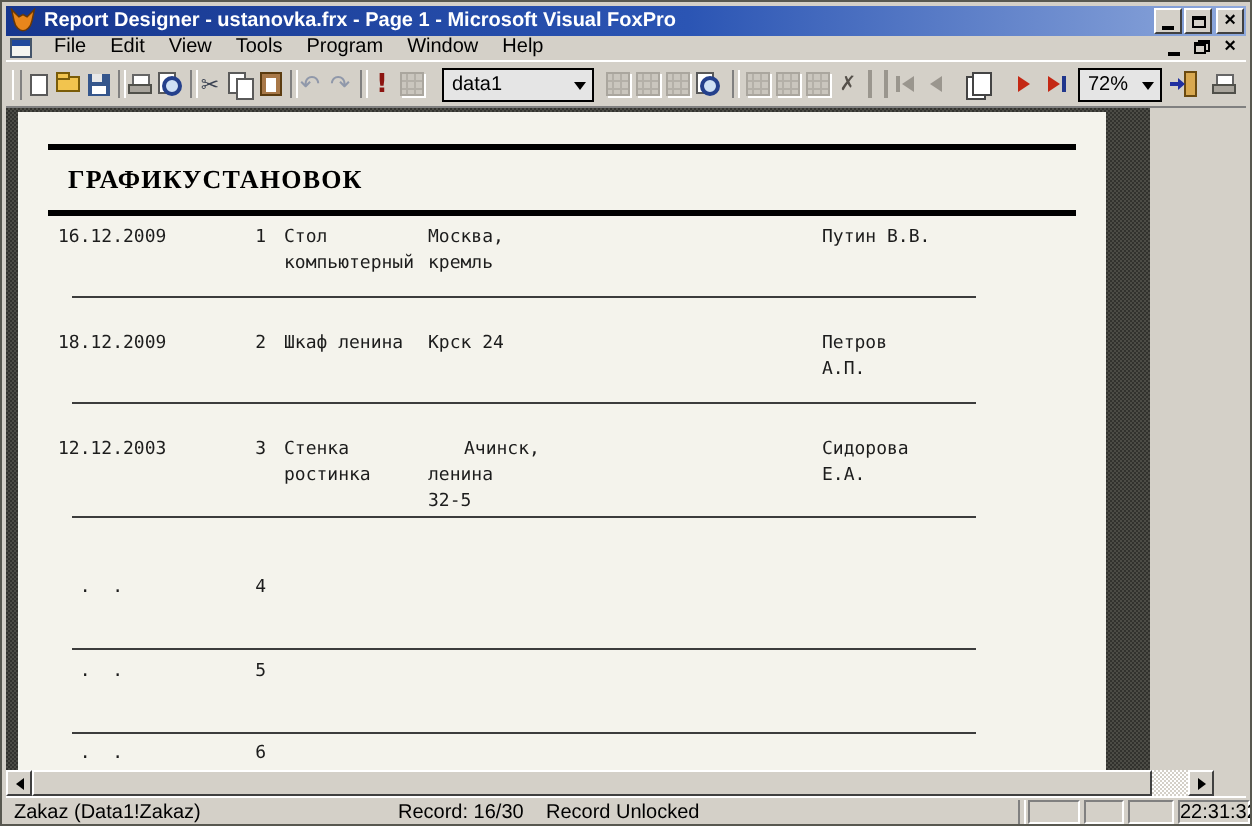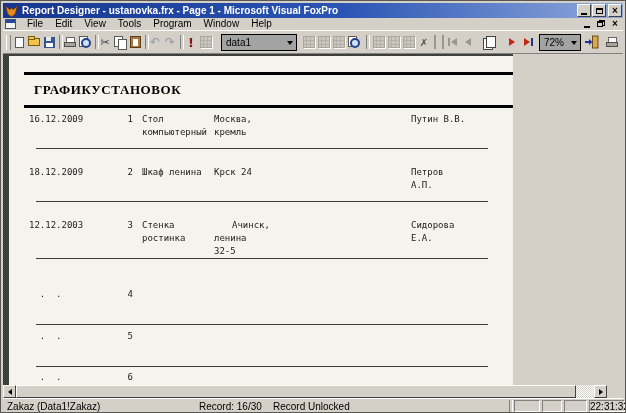--- a/index.html
+++ b/index.html
@@ -32,21 +32,21 @@
   .g-restore::before{content:"";position:absolute;right:0;top:0;width:4px;height:3px;border:1px solid #000;border-top-width:2px;}
   .g-restore::after{content:"";position:absolute;left:0;bottom:0;width:4px;height:3px;border:1px solid #000;border-top-width:2px;background:#d4d0c8;}
   
   .toolbar{position:absolute;left:2px;top:29px;right:2px;height:24px;background:#d4d0c8;
     border-top:1px solid #ffffff;border-bottom:1px solid #808080;box-sizing:border-box;}
   .grip{position:absolute;left:3px;top:4px;width:3px;height:15px;
     border-left:1px solid #fff;border-right:1px solid #808080;}
   .tbtn{position:absolute;top:3px;width:16px;height:16px;display:flex;align-items:center;justify-content:center;}
   .tsep{position:absolute;top:4px;width:2px;height:14px;border-left:1px solid #808080;border-right:1px solid #ffffff;}
   .dsep{position:absolute;top:4px;width:6px;height:14px;border-left:2px solid #9a968e;border-right:2px solid #9a968e;}
-  .combo{position:absolute;top:3px;height:17px;background:#a3a3a3;border:1px solid #000;
+  .combo{position:absolute;top:3px;height:17px;background:#e5e5e5;border:1px solid #000;
     box-sizing:border-box;font-size:10px;display:flex;align-items:center;padding-left:4px;}
   .combo .carr{position:absolute;right:3px;top:6px;width:0;height:0;
     border-left:3px solid transparent;border-right:3px solid transparent;border-top:4px solid #000;}
   
   .i-page{width:9px;height:11px;background:#fff;border:1px solid #5a5a5a;box-sizing:border-box;}
   .i-folder{width:12px;height:8px;background:#f2c44e;border:1px solid #7a5c08;position:relative;box-sizing:border-box;}
   .i-folder::before{content:"";position:absolute;left:-1px;top:-3px;width:5px;height:2px;background:#f2c44e;border:1px solid #7a5c08;}
   .i-floppy{width:11px;height:11px;background:#35568c;position:relative;}
   .i-floppy::before{content:"";position:absolute;left:2px;top:0;width:5px;height:4px;background:#e8e8e8;}
   .i-floppy::after{content:"";position:absolute;left:2px;bottom:1px;width:7px;height:4px;background:#fff;}
@@ -65,21 +65,21 @@
   .i-gray{width:12px;height:12px;background:#cac6be;border:1px solid #aaa69e;box-shadow:1px 1px 0 #fff;box-sizing:border-box;
     background-image:linear-gradient(#b4b0a8 1px,transparent 1px),linear-gradient(90deg,#b4b0a8 1px,transparent 1px);
     background-size:4px 4px;background-position:2px 3px;}
   .tri-l{width:0;height:0;border-top:4px solid transparent;border-bottom:4px solid transparent;border-right:6px solid #9a968e;}
   .tri-r{width:0;height:0;border-top:4px solid transparent;border-bottom:4px solid transparent;border-left:6px solid #c42814;}
   .vbar{width:2px;height:8px;}
   .i-goto{position:relative;width:12px;height:13px;}
   .i-goto::before{content:"";position:absolute;left:0;top:2px;width:8px;height:10px;background:#fff;border:1px solid #444;}
   .i-goto::after{content:"";position:absolute;left:3px;top:0;width:8px;height:10px;background:#fff;border:1px solid #444;}
   
-  .doc{position:absolute;left:2px;top:53px;width:510px;height:331px;overflow:hidden;
+  .doc{position:absolute;left:2px;top:53px;width:572px;height:331px;overflow:hidden;
     background-image:
       linear-gradient(45deg,#4c4c46 25%,transparent 25%,transparent 75%,#4c4c46 75%),
       linear-gradient(45deg,#4c4c46 25%,#32322e 25%,#32322e 75%,#4c4c46 75%);
     background-position:0 0,1px 1px;background-size:2px 2px;}
   .page{position:absolute;left:6px;top:2px;width:544px;height:329px;background:#f4f3ec;}
   .thick{position:absolute;left:15px;width:514px;height:3px;background:#000;}
   .thinline{position:absolute;left:27px;width:452px;height:1px;background:#3c3c3c;}
   .rtitle{position:absolute;left:25px;top:26px;font-family:"Liberation Serif",serif;
     font-weight:bold;font-size:13px;letter-spacing:0.6px;color:#000;}
   .rcell{position:absolute;font-family:"DejaVu Sans Mono",monospace;font-size:9px;

